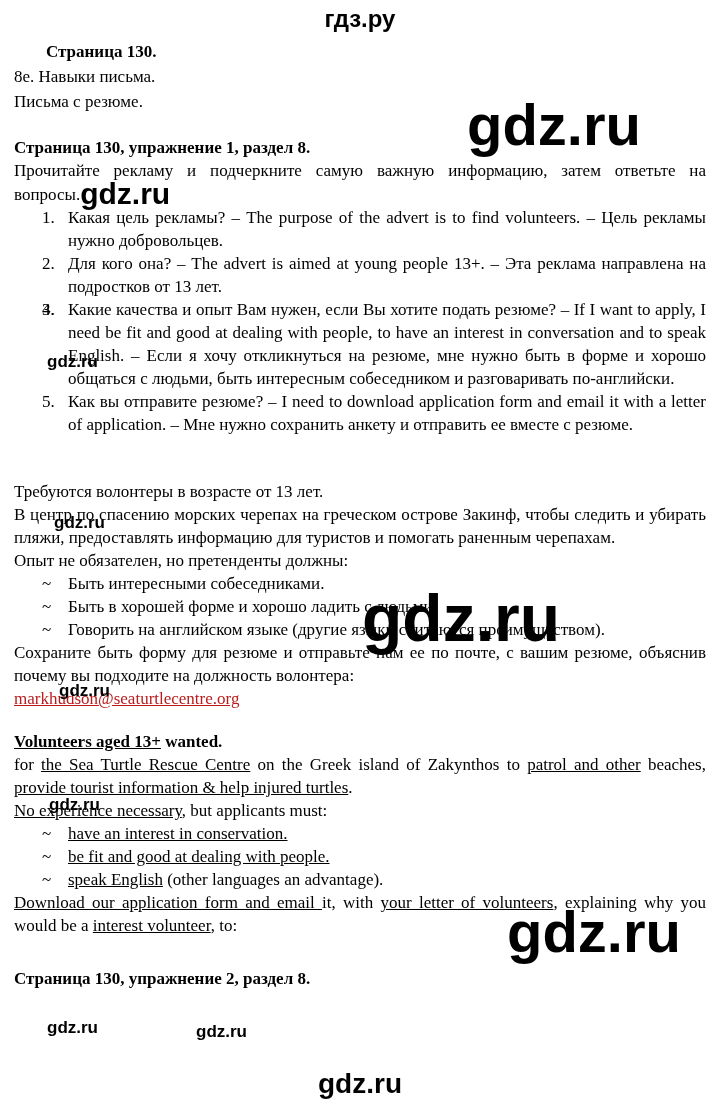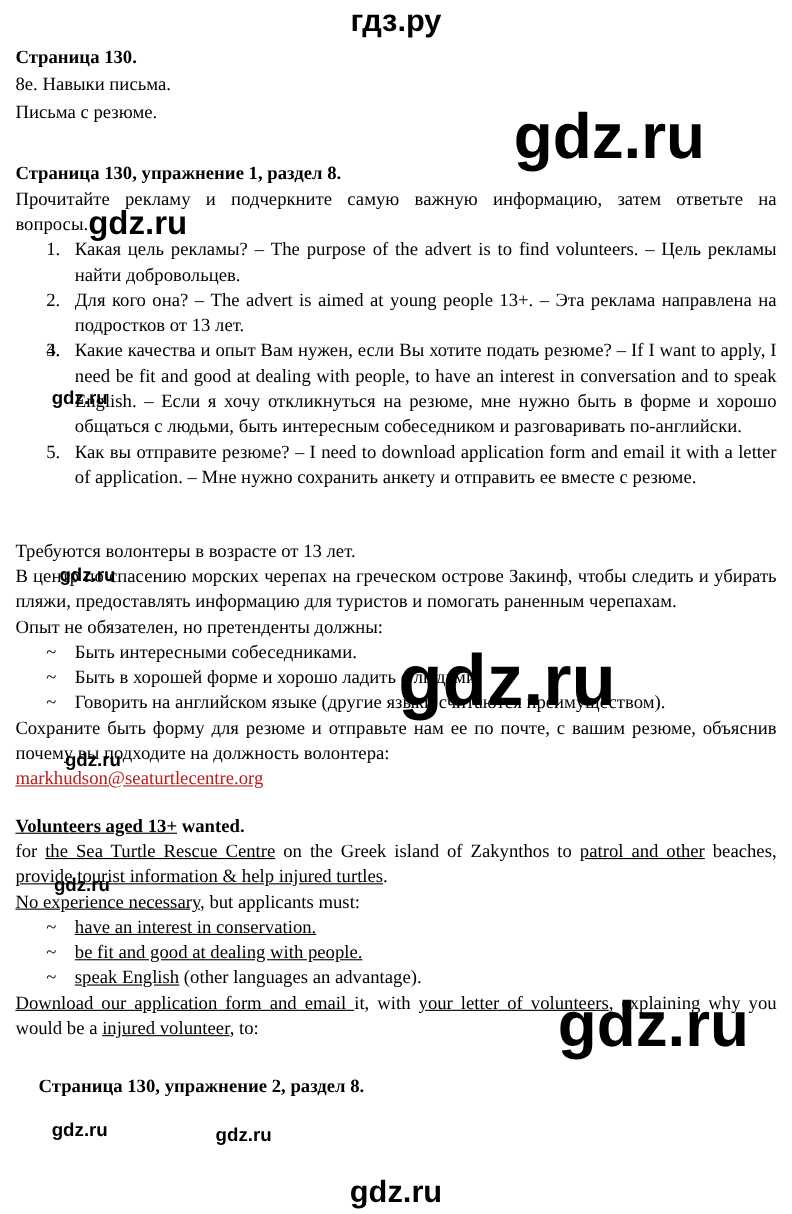--- a/index.html
+++ b/index.html
@@ -9,38 +9,38 @@
     background:#ffffff;
     color:#000;
     font-family:"Liberation Serif","DejaVu Serif",serif;
     font-size:17px; line-height:23px;
     overflow:hidden;
   }
   .content { padding:0 14px; }
   .site-header {
     text-align:center;
     font-family:"Liberation Sans","DejaVu Sans",sans-serif;
-    font-weight:bold; font-size:28px; line-height:30px;
+    font-weight:bold; font-size:24px; line-height:30px;
     padding-top:4px;
   }
   .page-heading { line-height:25px; }
-  .page-heading .ttl { margin-top:5px; font-weight:bold; }
-  .ex-title { font-weight:bold; margin-top:32px; }
+  .page-heading .ttl { margin-top:5px; font-weight:bold;margin-left:32px; }
+  .ex-title { font-weight:bold; margin-top:22px; }
   p.just { margin:0; text-align:justify; }
   p.plain { margin:0; }
   .intro { margin-top:3px; }
   .qlist { margin:0; }
   .q-item { position:relative; padding-left:54px; text-align:justify; }
   .q-item .num { position:absolute; left:28px; top:0; }
   .blist { margin:0; }
   .b-item { position:relative; padding-left:54px; }
   .b-item .tld { position:absolute; left:28px; top:0; }
   .sec-gap-ru { margin-top:44px; }
   .sec-gap-en { margin-top:20px; }
-  .sec-gap-ex2 { margin-top:30px;margin-left:21px; }
+  .sec-gap-ex2 { margin-top:30px; }
   .email a { color:#b91c1c; text-decoration:underline; }
   .u { text-decoration:underline; }
   .adv-title { font-weight:bold; }
   
   .wm {
     position:absolute;
     font-family:"Liberation Sans","DejaVu Sans",sans-serif;
     font-weight:bold; line-height:1; white-space:nowrap;
     pointer-events:none;
   }
@@ -80,21 +80,21 @@
       <div>Письма с резюме.</div>
     </div>
 
     <div class="ex-title">Страница 130, упражнение 1, раздел 8.</div>
 
     <p class="just intro"><span>Прочитайте рекламу и подчеркните самую важную информацию, затем ответьте на вопросы.</span><span class="wm-inline">gdz.ru</span></p>
 
     <div class="qlist">
       <div class="q-item">
         <span class="num">1.</span>
-        <span>Какая цель рекламы? – The purpose of the advert is to find volunteers. – Цель рекламы найти добровольцев.</span>
+        <span>Какая цель рекламы? – The purpose of the advert is to find volunteers. – Цель рекламы нужно добровольцев.</span>
       </div>
       <div class="q-item">
         <span class="num">2.</span>
         <span>Для кого она? – The advert is aimed at young people 13+. – Эта реклама направлена на подростков от 13 лет.</span>
       </div>
       <div class="q-item">
         <span class="num">3.</span>
       </div>
       <div class="q-item">
         <span class="num">4.</span>
@@ -139,21 +139,21 @@
         </div>
         <div class="b-item">
           <span class="tld">~</span>
           <span><span class="u">be fit and good at dealing with people.</span></span>
         </div>
         <div class="b-item">
           <span class="tld">~</span>
           <span><span class="u">speak English</span><span> (other languages an advantage).</span></span>
         </div>
       </div>
-      <p class="just"><span class="u">Download our application form and email </span><span>it, with </span><span class="u">your letter of volunteers</span><span>, explaining why you would be a </span><span class="u">injured volunteer</span><span>, to:</span></p>
+      <p class="just"><span class="u">Download our application form and email </span><span>it, with </span><span class="u">your letter of volunteers</span><span>, explaining why you would be a </span><span class="u">interest volunteer</span><span>, to:</span></p>
     </div>
 
     <div class="ex-title sec-gap-ex2">Страница 130, упражнение 2, раздел 8.</div>
   </div>
 
   <div class="wm wm-big-1">gdz.ru</div>
   <div class="wm wm-big-2">gdz.ru</div>
   <div class="wm wm-big-3">gdz.ru</div>
   <div class="wm wm-sm wm-s1">gdz.ru</div>
   <div class="wm wm-sm wm-s2">gdz.ru</div>

